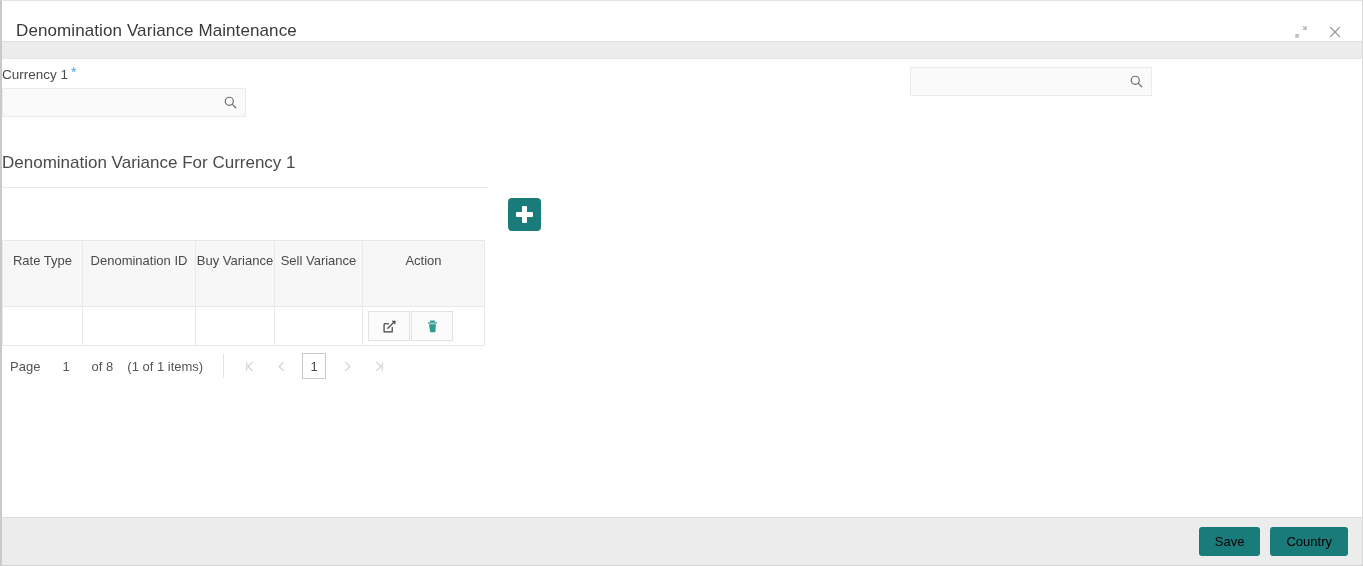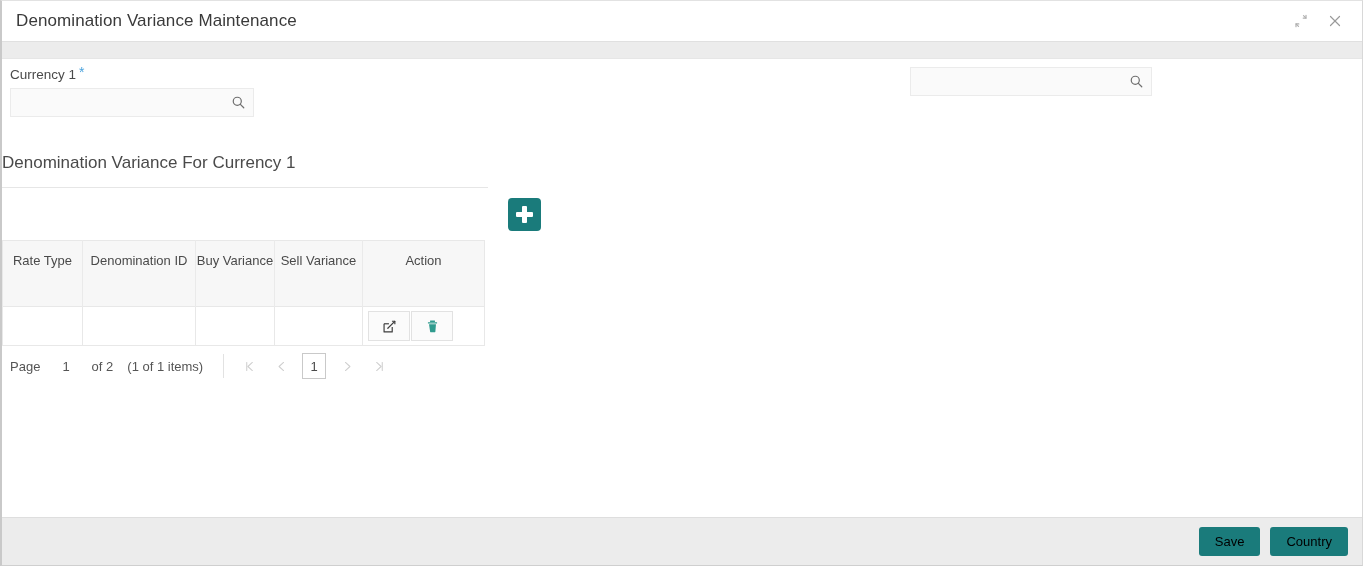--- a/index.html
+++ b/index.html
@@ -23,21 +23,21 @@
     border-bottom: 1px solid #cfcfcf;
     overflow: hidden;
   }
 
   
   .titlebar {
     position: relative;
     height: 40px;
     background: #ffffff;
     display: flex;
-    align-items: center;
+    align-items: flex-end;
     justify-content: space-between;
     padding: 0 14px 0 14px;
     box-sizing: border-box;
   }
   .title-text {
     font-size: 17px;
     color: #3a3a3a;
     font-weight: 400;
     letter-spacing: .1px;
     white-space: nowrap;
@@ -76,21 +76,21 @@
 
   
   .form-row {
     position: relative;
     height: 70px;
   }
   .field {
     position: absolute;
     top: 8px;
   }
-  .field.f1 { left: 8px;   width: 244px; }
+  .field.f1 { left: 0px;   width: 244px; }
   .field.f2 { left: 454px; width: 242px; }
   .field.f3 { left: 908px; width: 242px; }
 
   .field-label {
     font-size: 13.5px;
     color: #4a4a4a;
     display: block;
     margin-bottom: 5px;
     white-space: nowrap;
     line-height: 16px;
@@ -442,21 +442,21 @@
                   </button>
                 </div>
               </td>
             </tr>
           </tbody>
         </table>
 
         <div class="pager">
           <span class="pg-label">Page</span>
           <span class="pg-cur">1</span>
-          <span class="pg-of">of 2</span>
+          <span class="pg-of">of 8</span>
           <span class="pg-items">(1 of 1 items)</span>
           <span class="pg-divider"></span>
           <span class="pg-nav">
             <span class="pg-arrow">
               <svg width="13" height="13" viewBox="0 0 16 16" fill="none" stroke="#cfcfcf" stroke-width="1.3" stroke-linecap="round" stroke-linejoin="round">
                 <path d="M11.5 3 L6 8 L11.5 13"></path>
                 <path d="M4.6 3 L4.6 13"></path>
               </svg>
             </span>
             <span class="pg-arrow">

